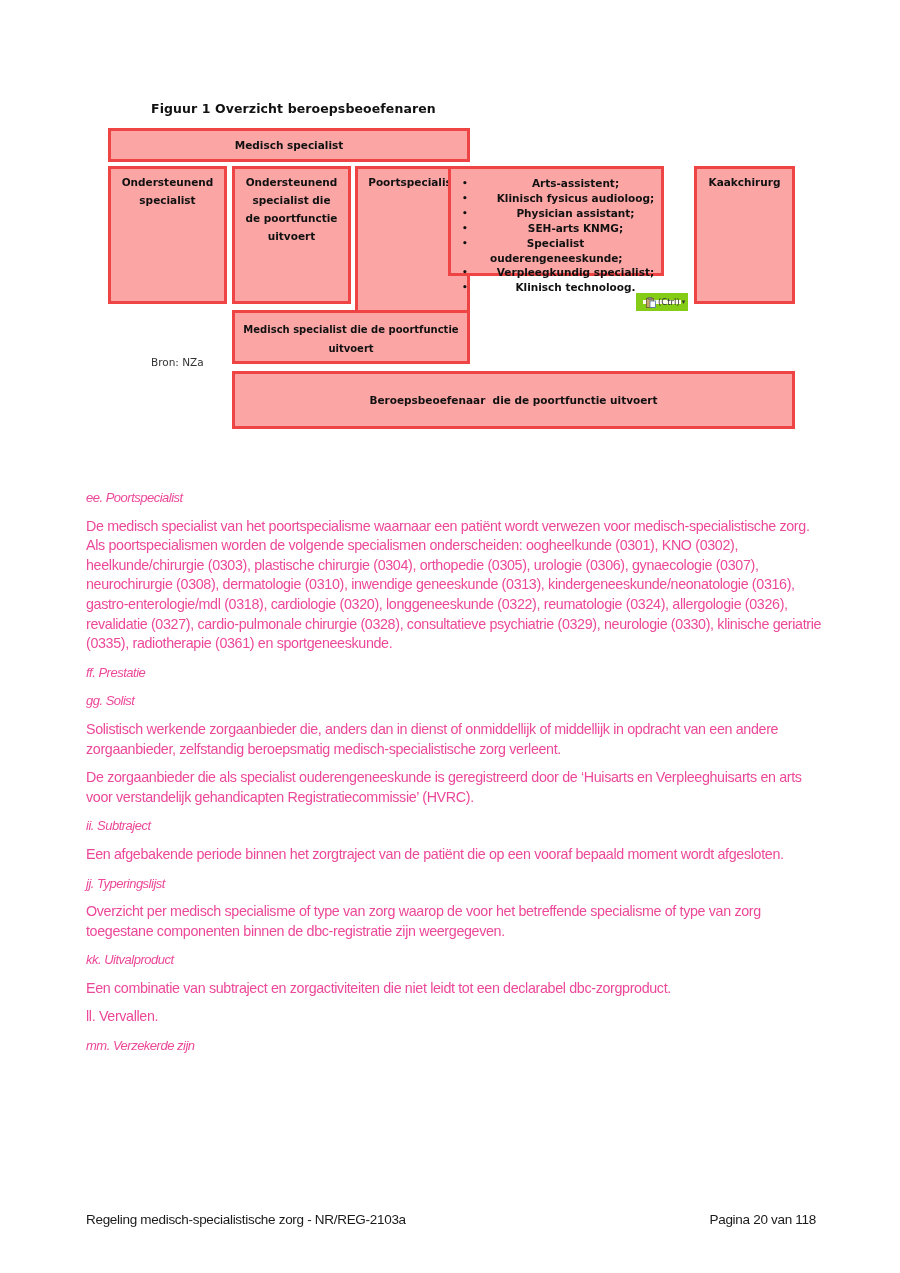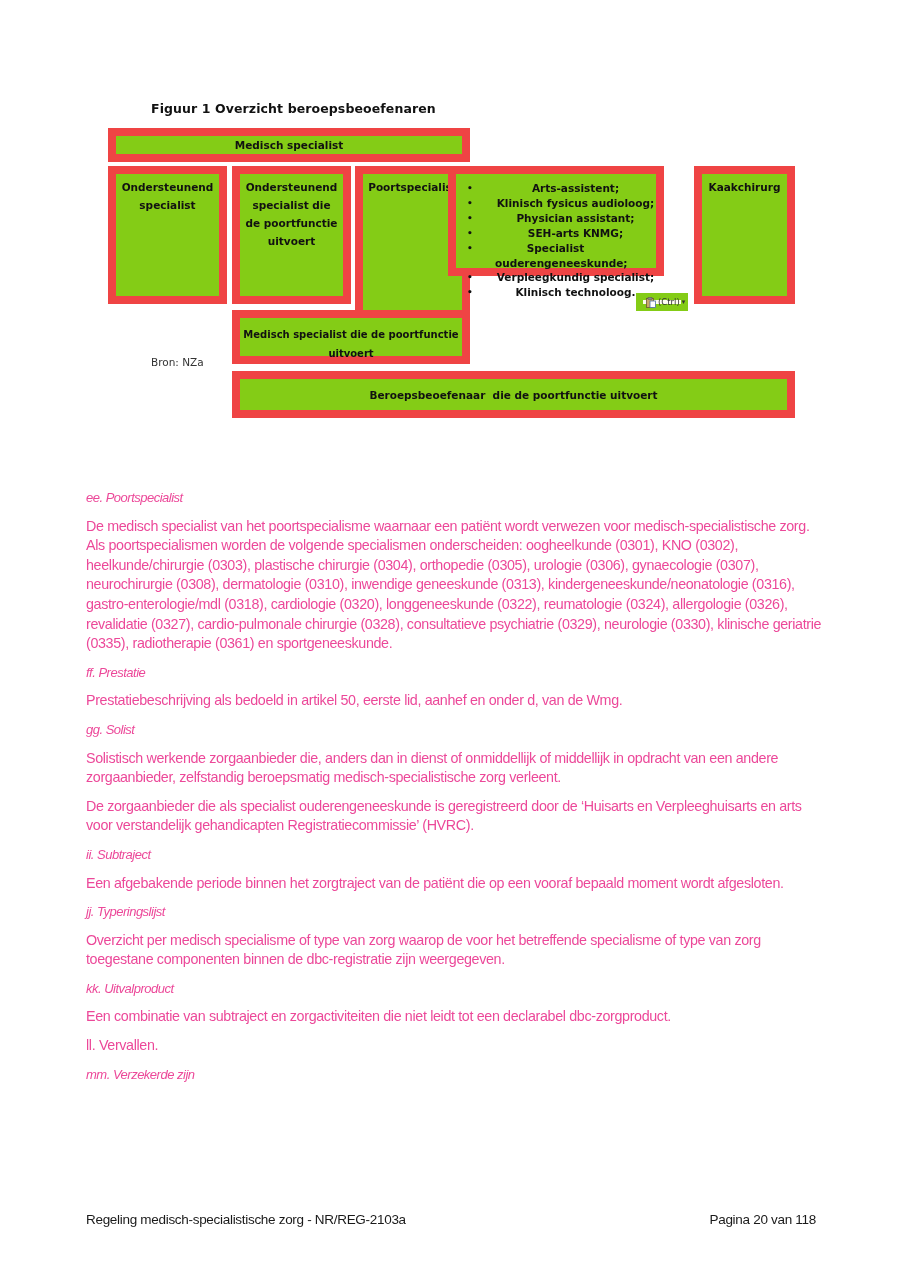--- a/index.html
+++ b/index.html
@@ -1,31 +1,31 @@
 <!DOCTYPE html>
 <html><head>
 <meta charset="utf-8">
 <style>
   html, body { margin: 0; padding: 0; background: #ffffff; }
   body { width: 900px; height: 1273px; position: relative; overflow: hidden; color: #1a1a1a; }
 
   .fig-title { position: absolute; left: 151px; top: 101px; font-family: "DejaVu Sans", sans-serif; font-weight: bold; font-size: 12.5px; color: #111; letter-spacing: 0.1px; }
 
-  .box { position: absolute; box-sizing: border-box; background: #84cc16; border: 8px solid #ef4444; font-family: "DejaVu Sans", sans-serif; font-weight: bold; font-size: 10.5px; color: #111; text-align: center; line-height: 18px; }
+  .box { position: absolute; box-sizing: border-box; background: #fca5a5; border: 3px solid #ef4444; font-family: "DejaVu Sans", sans-serif; font-weight: bold; font-size: 10.5px; color: #111; text-align: center; line-height: 18px; }
   .box-top-label { display: block; padding-top: 4px; }
   .box-center { display: flex; align-items: center; justify-content: center; }
 
   #box-medisch { left: 108px; top: 128px; width: 362px; height: 34px; }
   #box-ondersteunend { left: 108px; top: 166px; width: 119px; height: 138px; }
   #box-ondersteunend-poort { left: 232px; top: 166px; width: 119px; height: 138px; }
   #box-poortspecialist { left: 355px; top: 166px; width: 115px; height: 174px; }
   #box-list { left: 448px; top: 166px; width: 216px; height: 110px; text-align: center; }
   #box-kaak { left: 694px; top: 166px; width: 101px; height: 138px; }
   #box-ms-poort { left: 232px; top: 310px; width: 238px; height: 54px; line-height: 19px; font-size: 10px; padding-top: 7px; }
-  #box-beroeps { left: 232px; top: 371px; width: 563px; height: 47px; font-size: 10.5px; }
+  #box-beroeps { left: 232px; top: 371px; width: 563px; height: 58px; font-size: 10.5px; }
 
   .blist { list-style: none; margin: 0; padding: 7px 0 0 8px; line-height: 14.9px; font-size: 10.5px; }
   .blist li { position: relative; padding-left: 31px; }
   .blist li::before { content: "\2022"; position: absolute; left: 3px; top: 0; font-size: 9px; }
 
   .bron { position: absolute; left: 151px; top: 356px; font-family: "DejaVu Sans", sans-serif; font-size: 10.5px; color: #333; }
 
   .ctrl-tag { position: absolute; left: 636px; top: 293px; width: 52px; height: 18px; box-sizing: border-box; background: #fffdf2; border: 7px solid #84cc16; font-family: "DejaVu Sans", sans-serif; font-size: 8.5px; color: #333; display: flex; align-items: center; gap: 2px; padding-left: 3px; }
   .ctrl-tag .clip { width: 10px; height: 11px; position: relative; }
   .ctrl-tag .clip svg { display: block; }
@@ -106,21 +106,20 @@
 
 <div id="box-beroeps" class="box box-center">
   <span style="white-space:pre;">Beroepsbeoefenaar  die de poortfunctie uitvoert</span>
 </div>
 
 <div class="doc">
   <p class="term">ee. Poortspecialist</p>
   <p class="def">De medisch specialist van het poortspecialisme waarnaar een patiënt wordt verwezen voor medisch-specialistische zorg. Als poortspecialismen worden de volgende specialismen onderscheiden: oogheelkunde (0301), KNO (0302), heelkunde/chirurgie (0303), plastische chirurgie (0304), orthopedie (0305), urologie (0306), gynaecologie (0307), neurochirurgie (0308), dermatologie (0310), inwendige geneeskunde (0313), kindergeneeskunde/neonatologie (0316), gastro-enterologie/mdl (0318), cardiologie (0320), longgeneeskunde (0322), reumatologie (0324), allergologie (0326), revalidatie (0327), cardio-pulmonale chirurgie (0328), consultatieve psychiatrie (0329), neurologie (0330), klinische geriatrie (0335), radiotherapie (0361) en sportgeneeskunde.</p>
 
   <p class="term">ff. Prestatie</p>
-  <p class="def">Prestatiebeschrijving als bedoeld in artikel 50, eerste lid, aanhef en onder d, van de Wmg.</p>
 
   <p class="term">gg. Solist</p>
   <p class="def">Solistisch werkende zorgaanbieder die, anders dan in dienst of onmiddellijk of middellijk in opdracht van een andere zorgaanbieder, zelfstandig beroepsmatig medisch-specialistische zorg verleent.</p>
 
   <p class="def">De zorgaanbieder die als specialist ouderengeneeskunde is geregistreerd door de ‘Huisarts en Verpleeghuisarts en arts voor verstandelijk gehandicapten Registratiecommissie’ (HVRC).</p>
 
   <p class="term">ii. Subtraject</p>
   <p class="def">Een afgebakende periode binnen het zorgtraject van de patiënt die op een vooraf bepaald moment wordt afgesloten.</p>
 
   <p class="term">jj. Typeringslijst</p>

